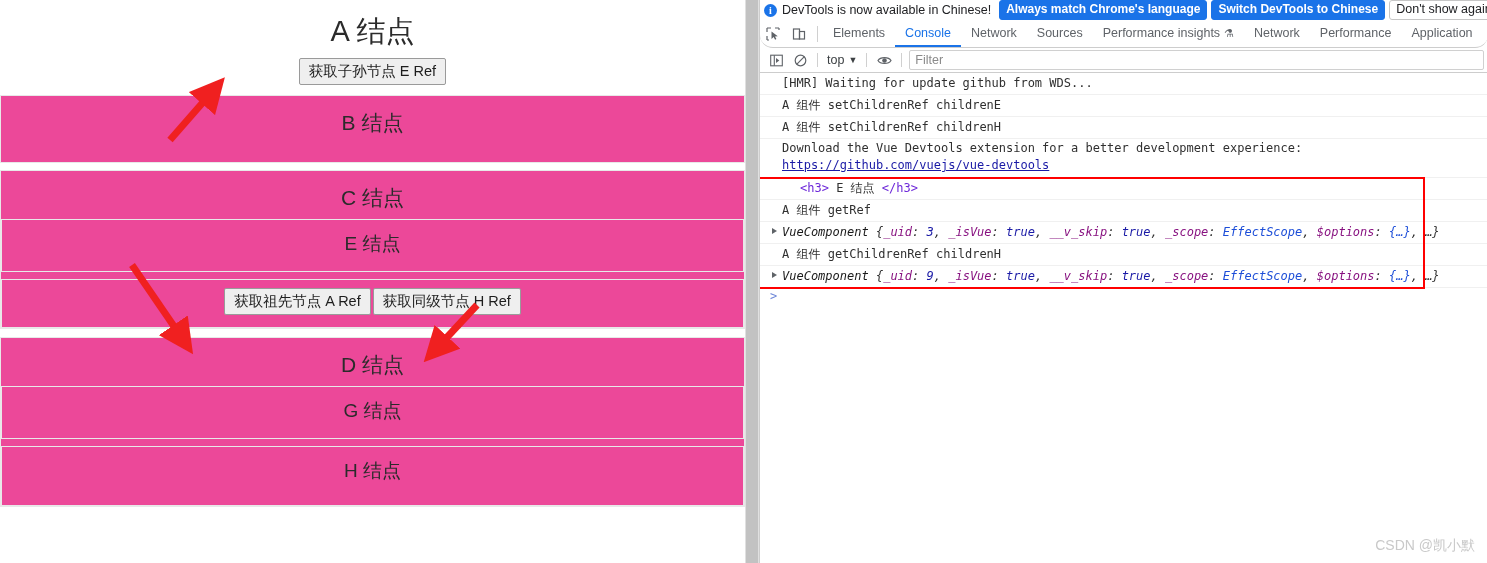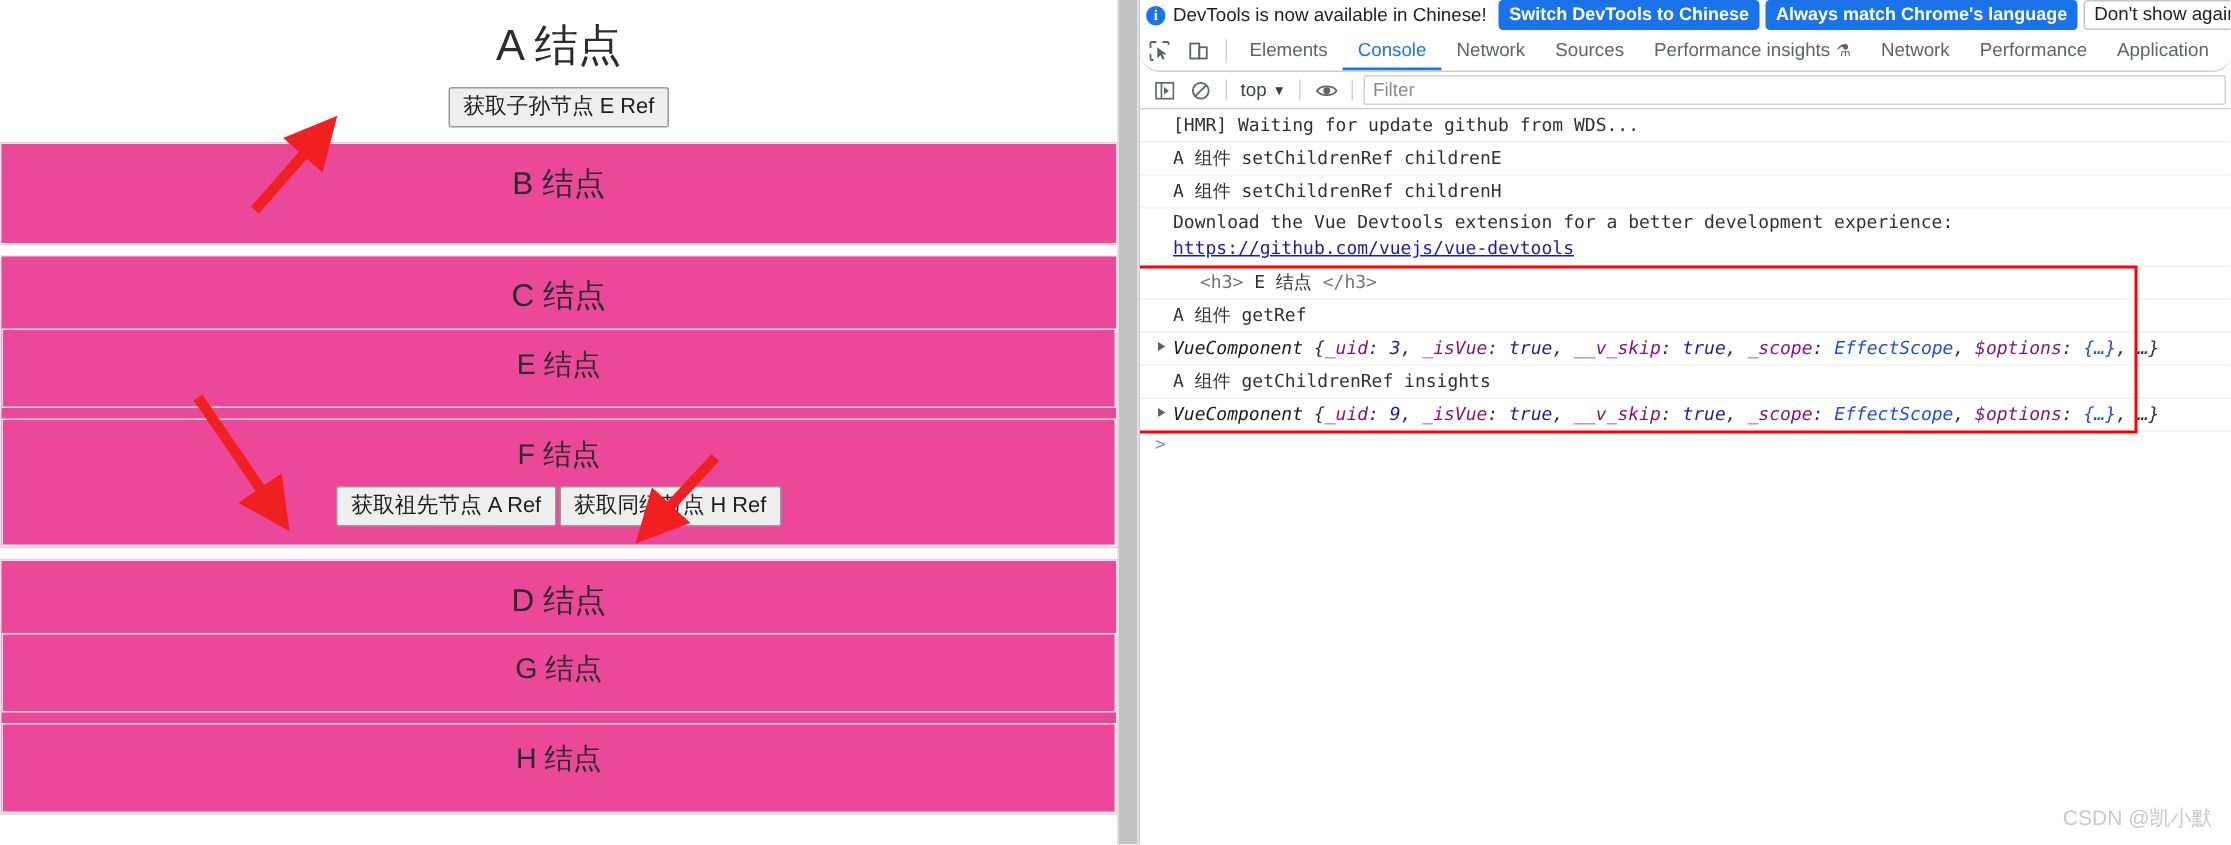--- a/index.html
+++ b/index.html
@@ -254,21 +254,21 @@
     width: 0; height: 0;
     border-left: 5px solid #5f6368;
     border-top: 3.5px solid transparent;
     border-bottom: 3.5px solid transparent;
   }
   .obj-name { color: #1a1a1a; font-style: italic; }
   .obj-brace { color: #303030; font-style: italic; }
   .prop-key { color: #881280; font-style: italic; }
   .prop-val { color: #1a1aa6; font-style: italic; }
   .prop-val-plain { color: #1d4ed8; font-style: italic; }
-  .html-tag { color: #737373; }
+  .html-tag { color: #6d28d9; }
   .html-txt { color: #303030; }
 
   #redbox {
     position: absolute;
     border: 2px solid #ff0000;
     pointer-events: none;
     box-sizing: border-box;
   }
   .prompt-row {
     padding-left: 10px;
@@ -305,21 +305,20 @@
     </div>
 
     <div class="node-card lvl-c" style="margin-top:7px;">
       <div class="node-title">C 结点</div>
 
       <div class="node-card" style="margin-top:8px;height:53px;">
         <div class="node-title" style="font-size:19px;line-height:24px;padding-top:12px;">E 结点</div>
       </div>
 
       <div class="node-card" style="margin-top:7px;">
-        <div class="node-title" style="font-size:19px;line-height:24px;padding-top:12px;">F 结点</div>
         <div class="btn-row" style="padding-top:8px;padding-bottom:12px;">
           <button class="node-btn">获取祖先节点 A Ref</button><button class="node-btn">获取同级节点 H Ref</button>
         </div>
       </div>
     </div>
 
     <div class="node-card lvl-d" style="margin-top:8px;">
       <div class="node-title">D 结点</div>
 
       <div class="node-card" style="margin-top:8px;height:53px;">
@@ -347,22 +346,22 @@
   </svg>
 </div>
 
 <div id="page-scrollbar"></div>
 
 <div id="devtools">
 
   <div id="dt-banner">
     <div class="banner-info-icon">i</div>
     <div class="banner-text">DevTools is now available in Chinese!</div>
+    <div class="banner-btn primary">Always match Chrome's language</div>
     <div class="banner-btn primary">Switch DevTools to Chinese</div>
-    <div class="banner-btn primary">Always match Chrome's language</div>
     <div class="banner-btn secondary">Don't show again</div>
   </div>
 
   <div id="dt-tabbar">
     <div class="tb-icon-btn">
       <svg width="14" height="14" viewBox="0 0 14 14">
         <path d="M1,1 L5,1 M1,1 L1,5 M13,1 L9,1 M13,1 L13,3 M1,13 L1,9 M1,13 L3,13" stroke="#5f6368" stroke-width="1.2" fill="none"></path>
         <path d="M5.5,4.5 L5.5,12 L7.6,9.9 L9.1,12.8 L10.4,12.1 L9,9.4 L11.8,9.2 z" fill="#5f6368"></path>
       </svg>
     </div>
@@ -443,21 +442,21 @@
     <div class="log-row">
       <span>A 组件 getRef</span>
     </div>
 
     <div class="log-row">
       <span class="arrow-tri"></span>
       <span class="obj-name">VueComponent</span><span class="obj-brace"> {</span><span class="prop-key">_uid</span><span class="obj-brace">: </span><span class="prop-val">3</span><span class="obj-brace">, </span><span class="prop-key">_isVue</span><span class="obj-brace">: </span><span class="prop-val">true</span><span class="obj-brace">, </span><span class="prop-key">__v_skip</span><span class="obj-brace">: </span><span class="prop-val">true</span><span class="obj-brace">, </span><span class="prop-key">_scope</span><span class="obj-brace">: </span><span class="prop-val-plain">EffectScope</span><span class="obj-brace">, </span><span class="prop-key">$options</span><span class="obj-brace">: </span><span class="prop-val-plain">{…}</span><span class="obj-brace">, </span><span class="obj-brace">…</span><span class="obj-brace">}</span>
     </div>
 
     <div class="log-row">
-      <span>A 组件 getChildrenRef insights</span>
+      <span>A 组件 getChildrenRef childrenH</span>
     </div>
 
     <div class="log-row">
       <span class="arrow-tri"></span>
       <span class="obj-name">VueComponent</span><span class="obj-brace"> {</span><span class="prop-key">_uid</span><span class="obj-brace">: </span><span class="prop-val">9</span><span class="obj-brace">, </span><span class="prop-key">_isVue</span><span class="obj-brace">: </span><span class="prop-val">true</span><span class="obj-brace">, </span><span class="prop-key">__v_skip</span><span class="obj-brace">: </span><span class="prop-val">true</span><span class="obj-brace">, </span><span class="prop-key">_scope</span><span class="obj-brace">: </span><span class="prop-val-plain">EffectScope</span><span class="obj-brace">, </span><span class="prop-key">$options</span><span class="obj-brace">: </span><span class="prop-val-plain">{…}</span><span class="obj-brace">, </span><span class="obj-brace">…</span><span class="obj-brace">}</span>
     </div>
 
     <div class="prompt-row">
       <span>&gt;</span>
     </div>

